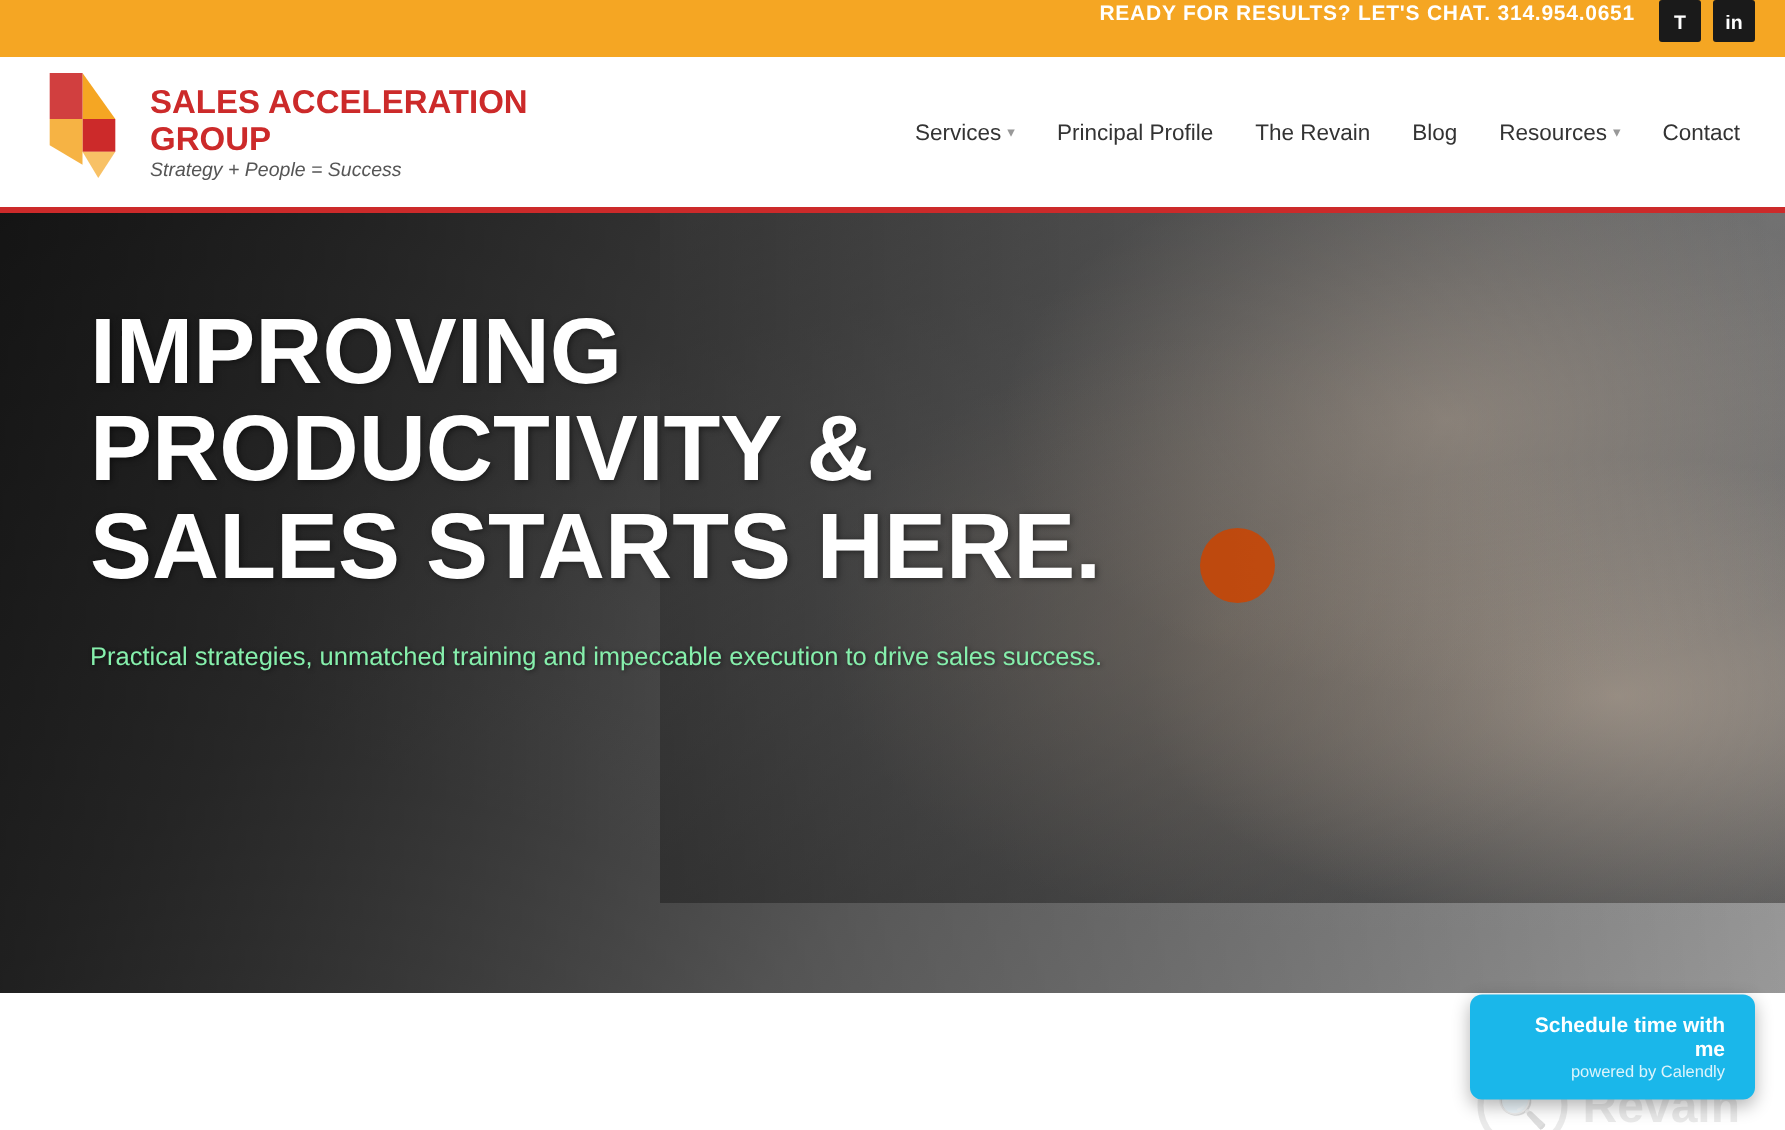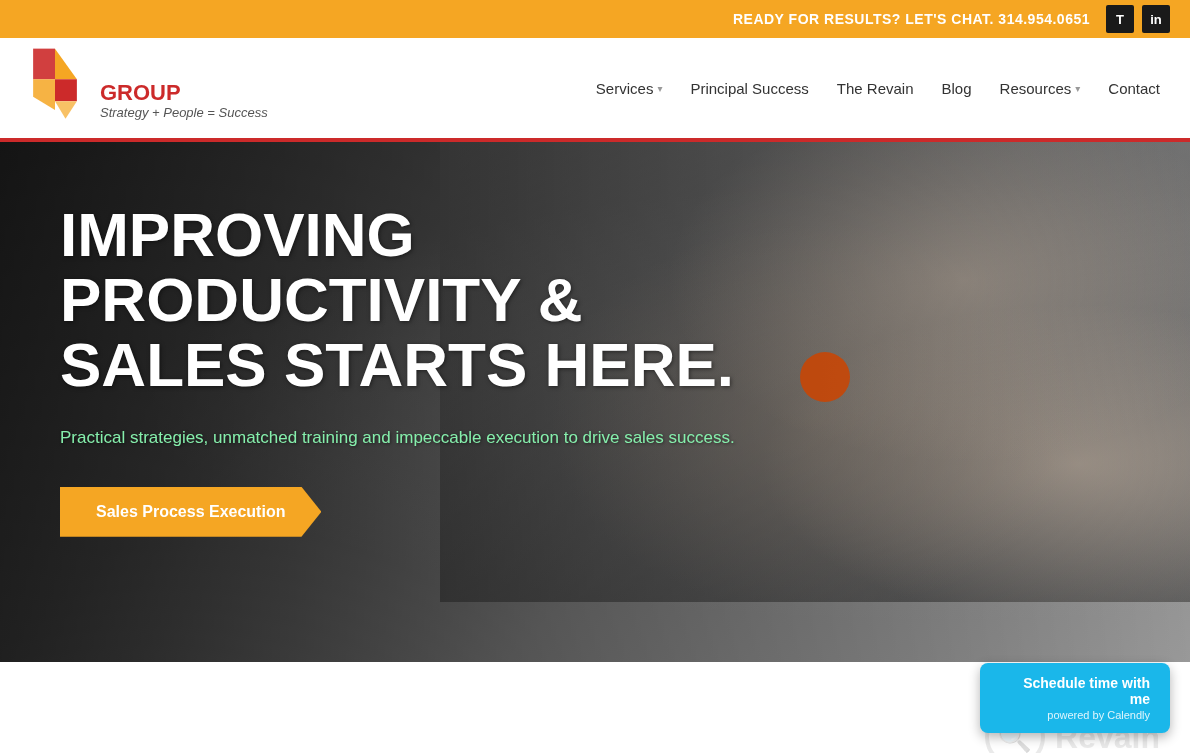--- a/index.html
+++ b/index.html
@@ -2,21 +2,21 @@
 <html><head>
   <meta charset="utf-8">
   <style>
     * { margin: 0; padding: 0; box-sizing: border-box; }
     body { font-family: Arial, sans-serif; width: 1190px; overflow-x: hidden; }
 
     
     .top-bar {
       background-color: #F5A623;
       display: flex;
-      align-items: center;
+      align-items: flex-start;
       justify-content: flex-end;
       padding: 0 20px;
       height: 38px;
     }
     .top-bar-cta {
       color: white;
       font-weight: bold;
       font-size: 14px;
       letter-spacing: 0.5px;
       margin-right: 16px;
@@ -286,34 +286,34 @@
 
         <polygon points="40,35 65,35 65,60 40,60" fill="#CC2A2A"></polygon>
 
         <polygon points="15,35 40,35 40,70 15,55" fill="#F5A623" opacity="0.85"></polygon>
 
         <polygon points="40,60 65,60 52,80" fill="#F5A623" opacity="0.7"></polygon>
       </svg>
     </div>
     <div class="logo-text">
       <div class="logo-name">
-        <br>
+        <span class="logo-sales">SALES ACCELERATION</span><br>
         <span class="logo-group">GROUP</span>
       </div>
       <div class="logo-tagline">Strategy + People = Success</div>
     </div>
   </div>
 
   <nav class="nav">
     <a class="nav-item">
       <span>Services</span>
       <span class="nav-dropdown-arrow">▾</span>
     </a>
     <a class="nav-item">
-      <span>Principal Success</span>
+      <span>Principal Profile</span>
     </a>
     <a class="nav-item">
       <span>The Revain</span>
     </a>
     <a class="nav-item">
       <span>Blog</span>
     </a>
     <a class="nav-item">
       <span>Resources</span>
       <span class="nav-dropdown-arrow">▾</span>
@@ -325,21 +325,20 @@
 </div>
 
 <div class="hero">
   <div class="hero-bg-image"></div>
   <div class="hero-people"></div>
   <div class="hero-bg"></div>
   <div class="hero-orange-dot"></div>
   <div class="hero-content">
     <h1 class="hero-headline">IMPROVING PRODUCTIVITY &amp; SALES STARTS HERE.</h1>
     <p class="hero-subtitle">Practical strategies, unmatched training and impeccable execution to drive sales success.</p>
-    <button class="hero-cta-btn">Sales Process Execution</button>
   </div>
 </div>
 
 <div class="below-fold">
   <div class="revain-watermark">
     <div class="revain-icon">🔍</div>
     <span class="revain-text">Revain</span>
   </div>
 </div>
 

